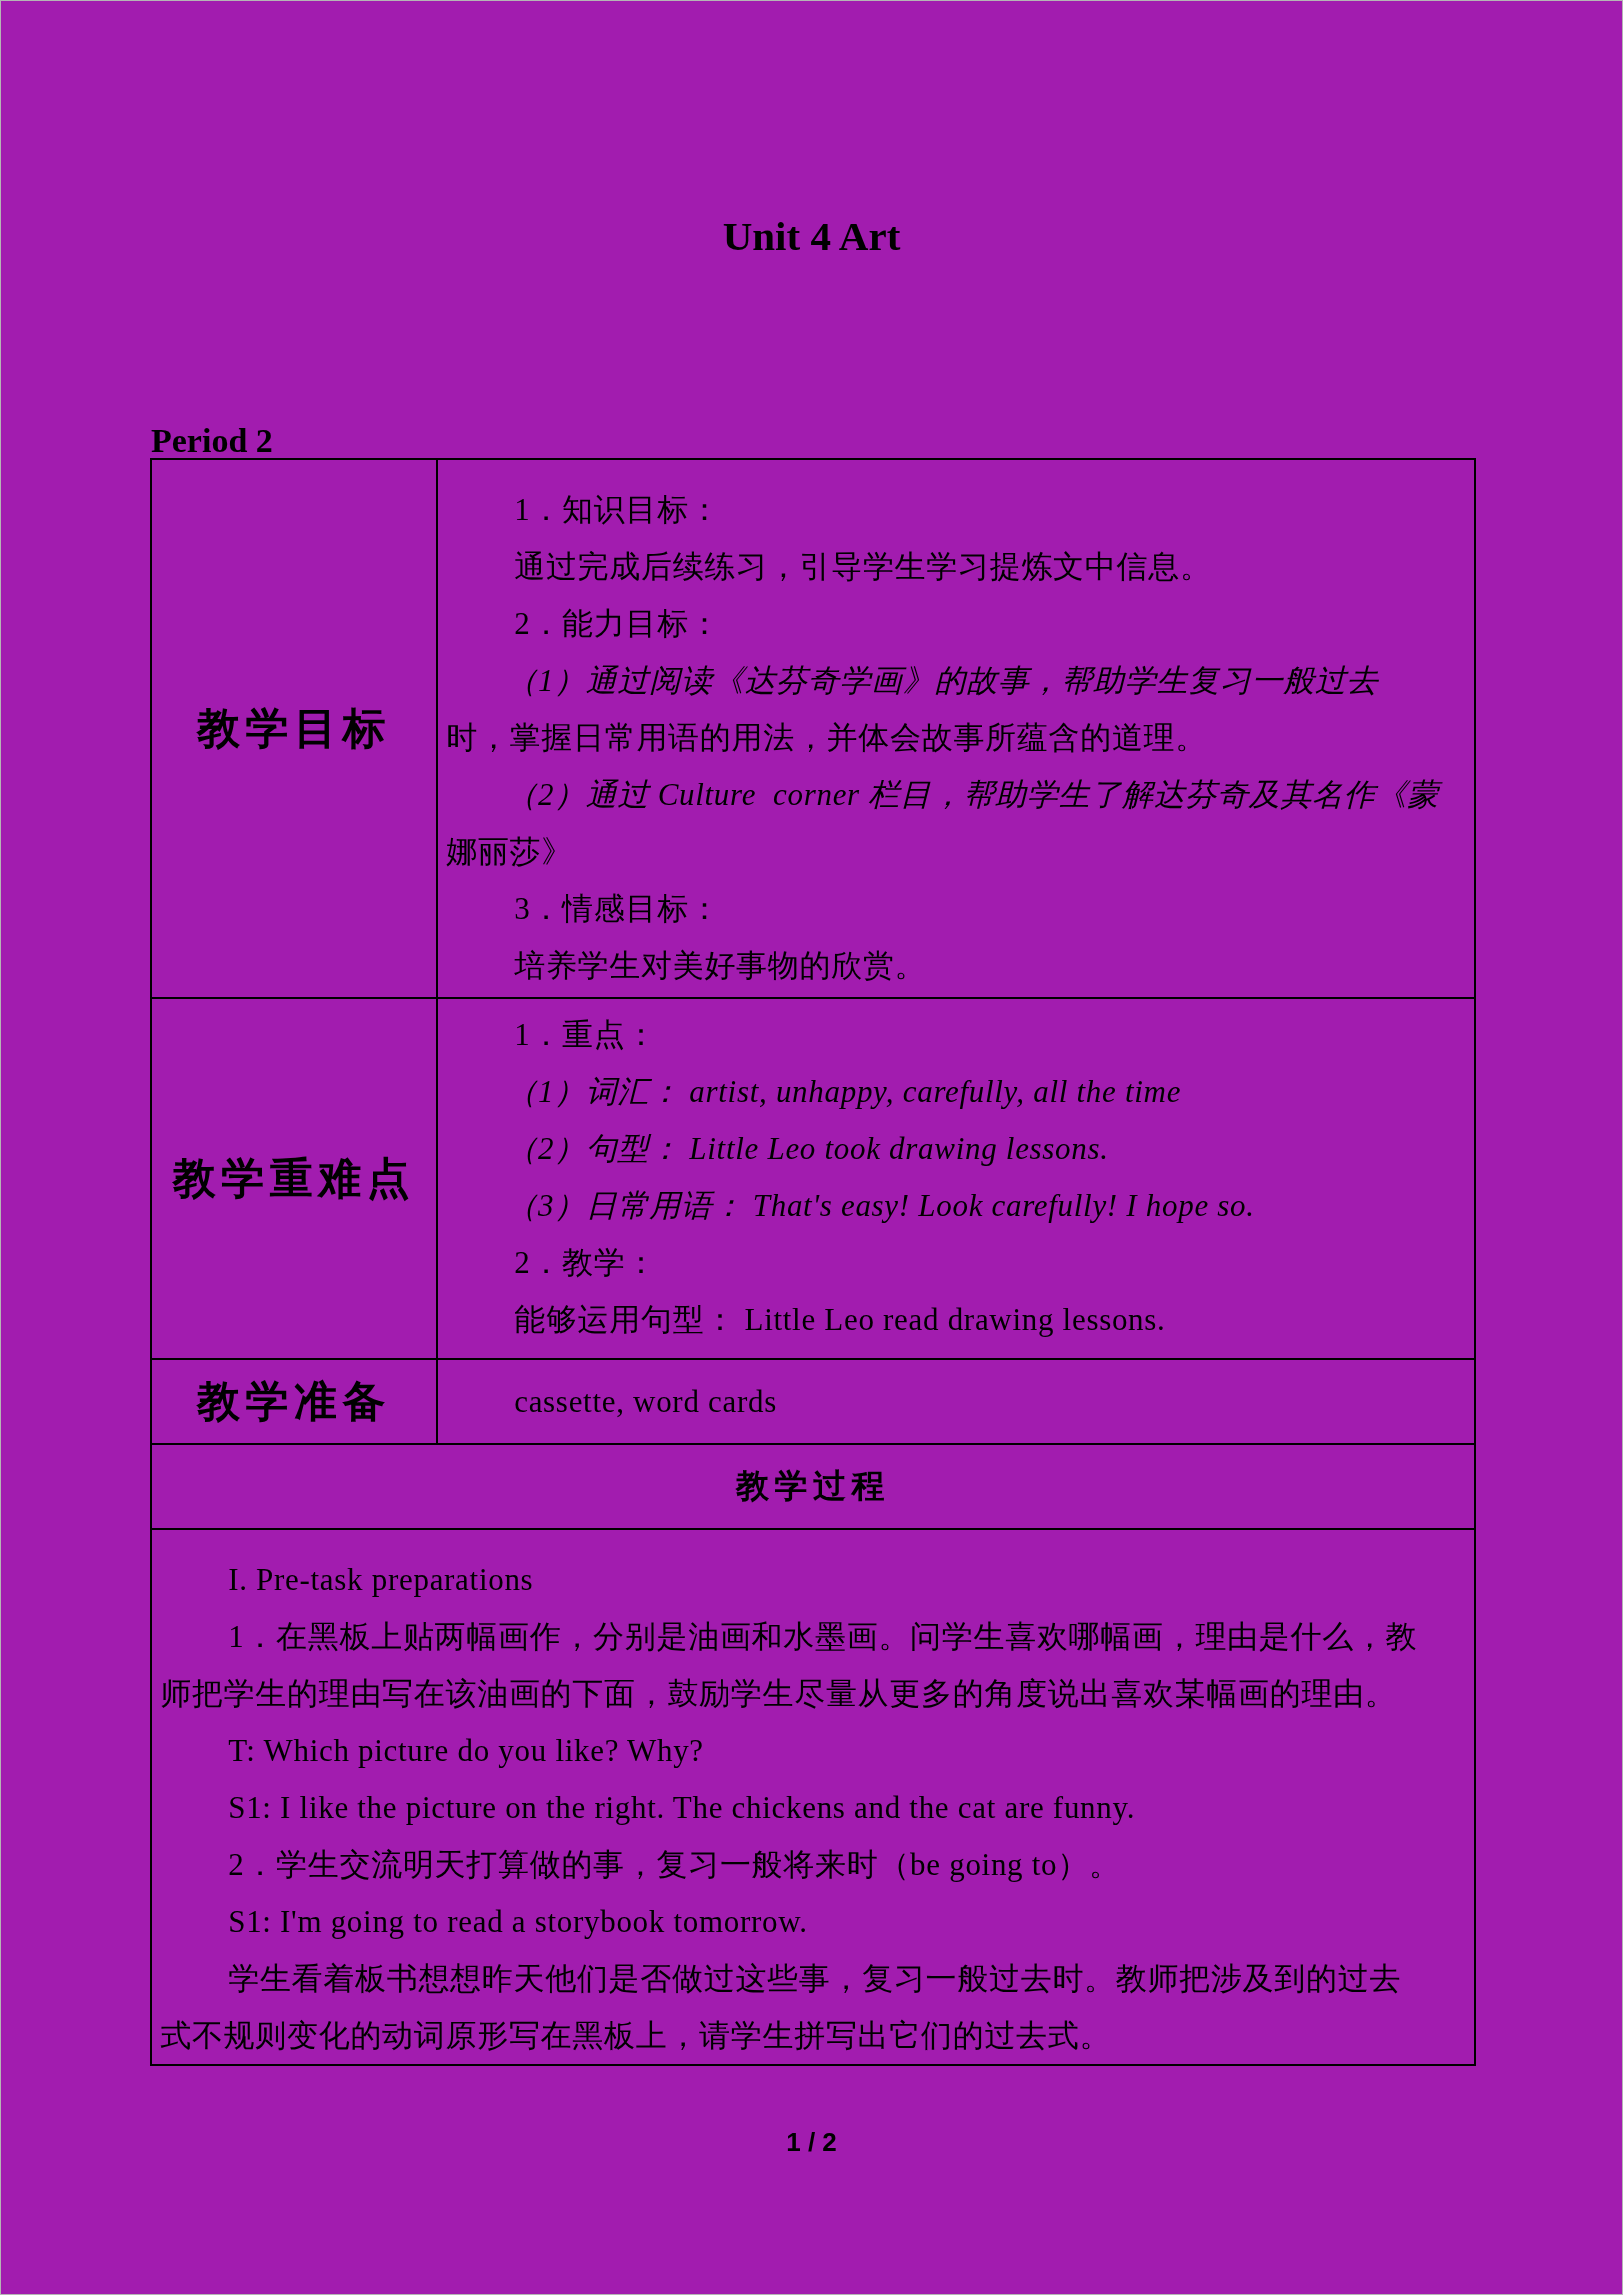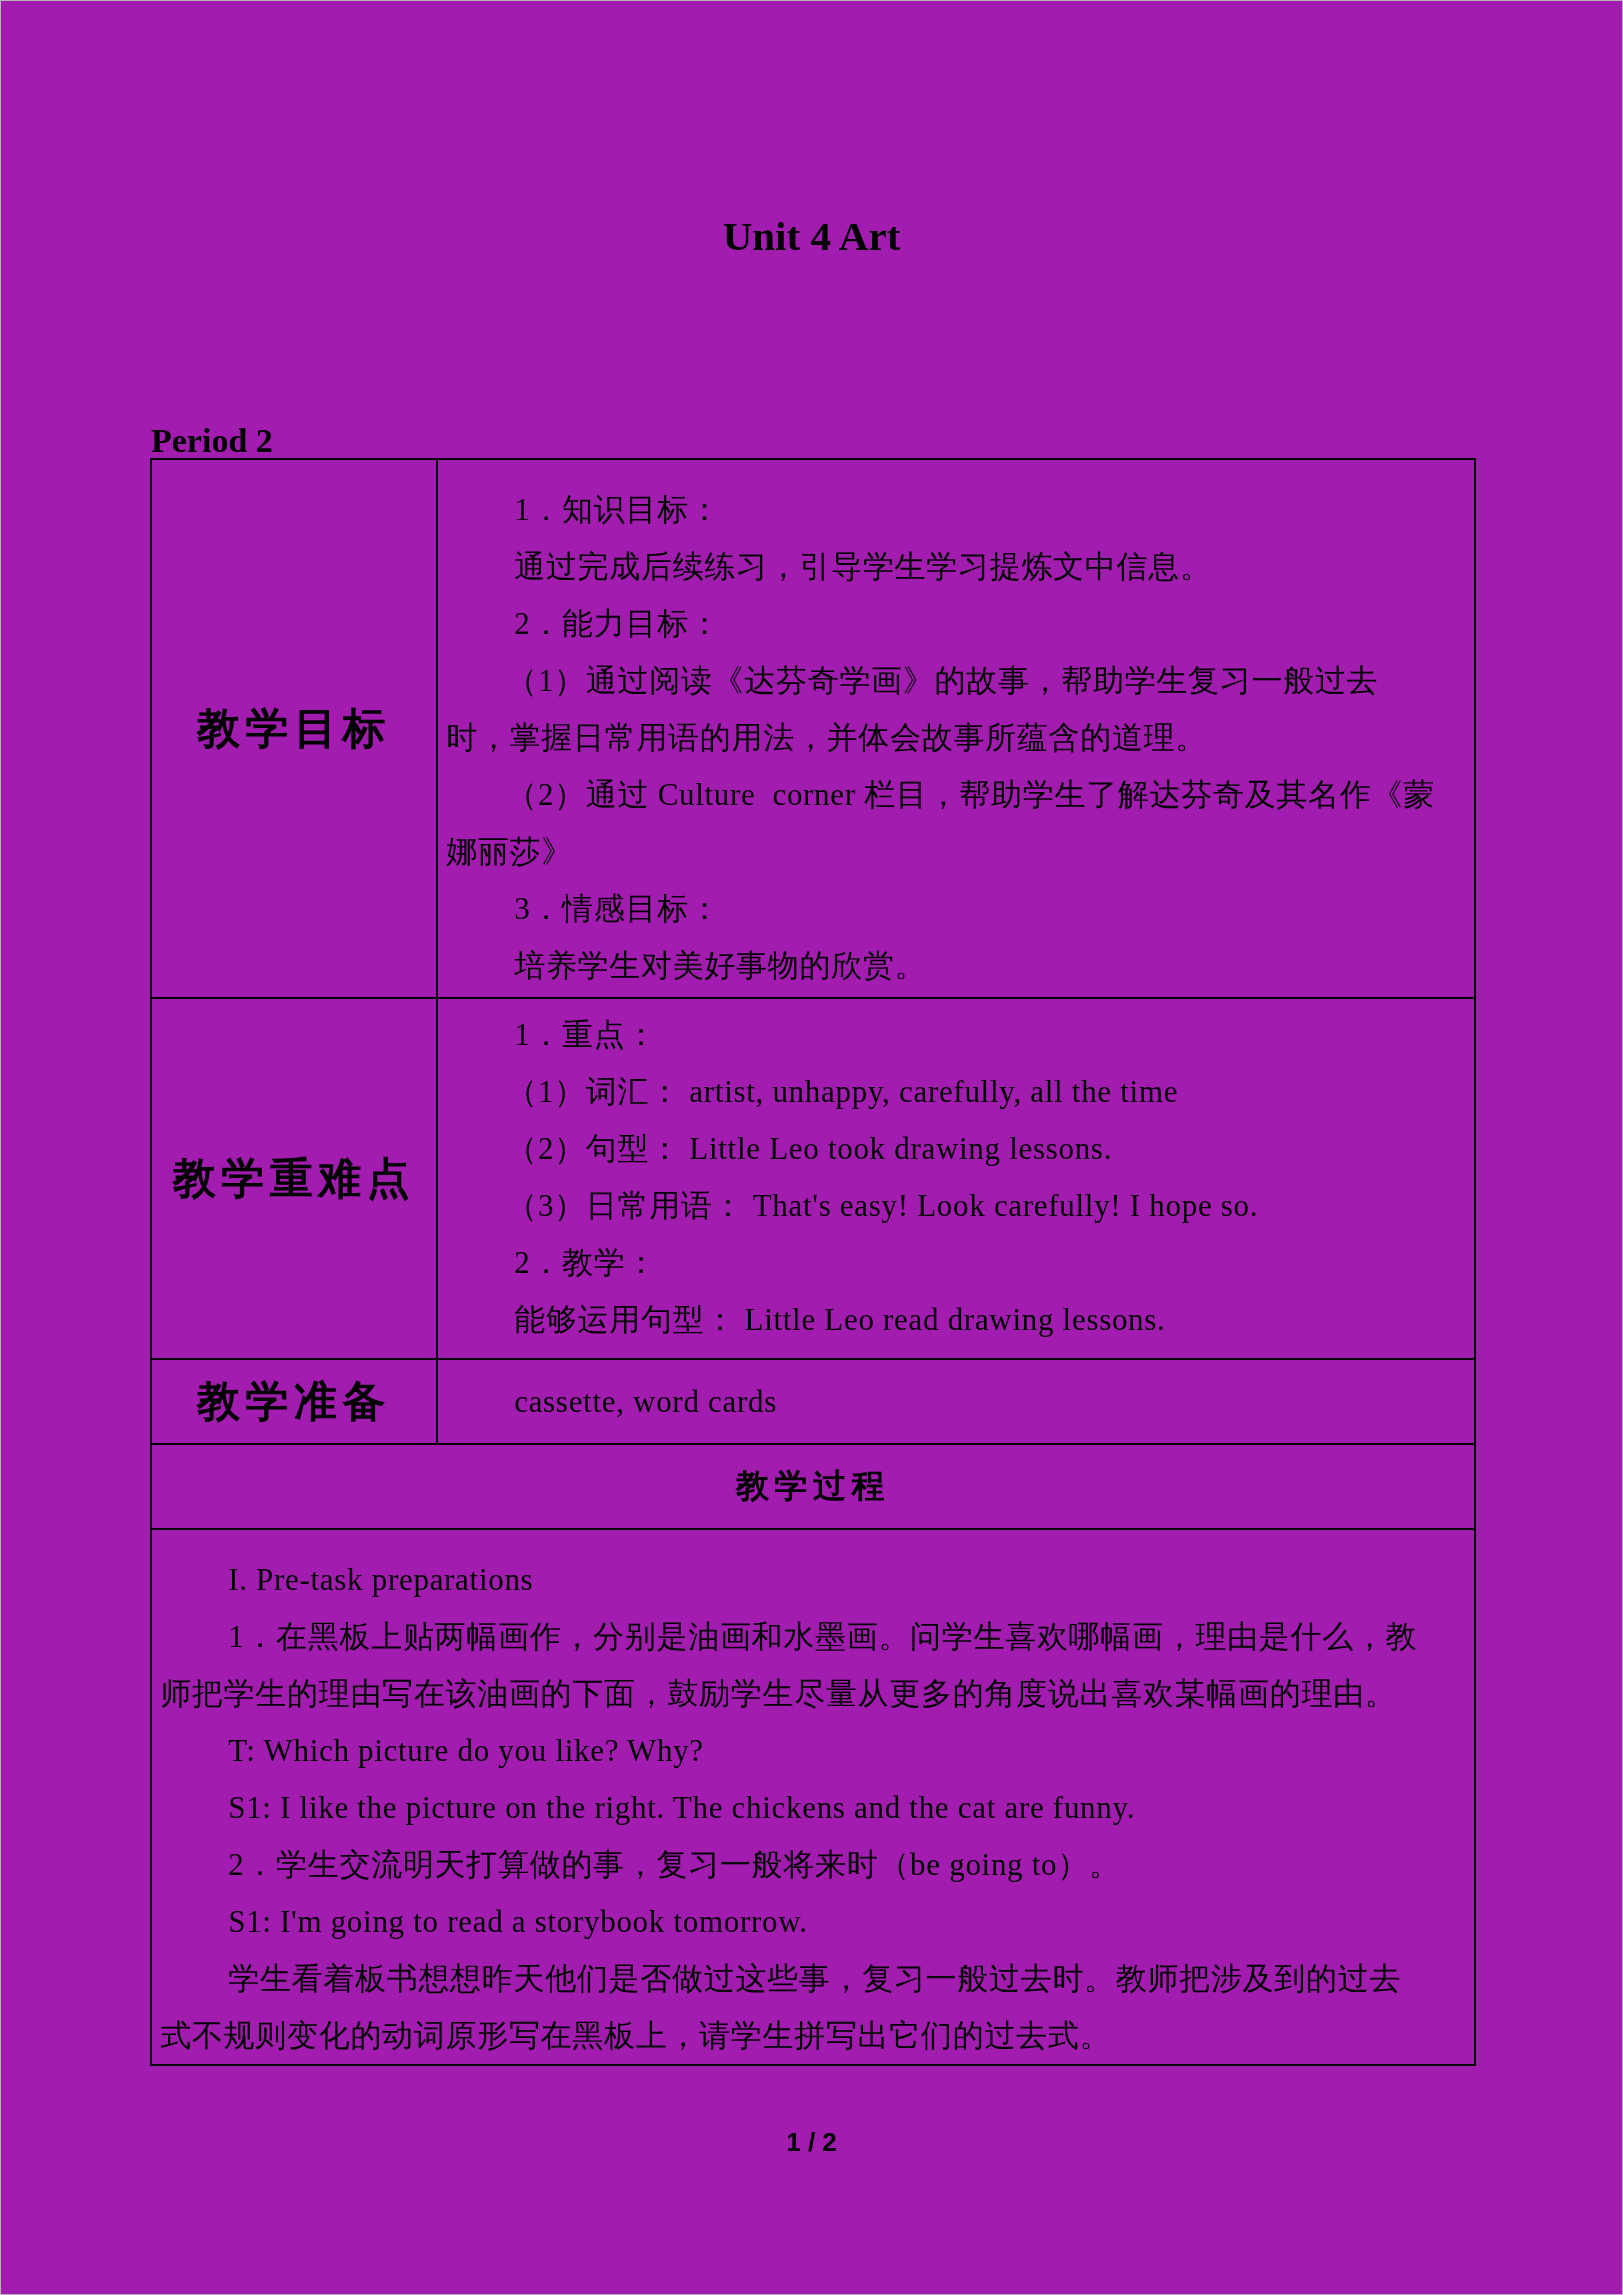--- a/index.html
+++ b/index.html
@@ -81,21 +81,21 @@
     letter-spacing: 5.5px;
   }
 
   .line {
     font-size: 31px;
     line-height: 57px;
     letter-spacing: 0.7px;
     white-space: pre;
   }
   .ind-a { padding-left: 68px; }  
-  .ind-b { padding-left: 60px; }   
+  .ind-b { padding-left: 60px; font-style: italic; }   
   .ind-0 { padding-left: 0; }      
 
   .page-footer {
     position: absolute;
     top: 2126px;
     left: 0;
     width: 100%;
     text-align: center;
     font-family: "Liberation Sans", "DejaVu Sans", sans-serif;
     font-size: 26px;

